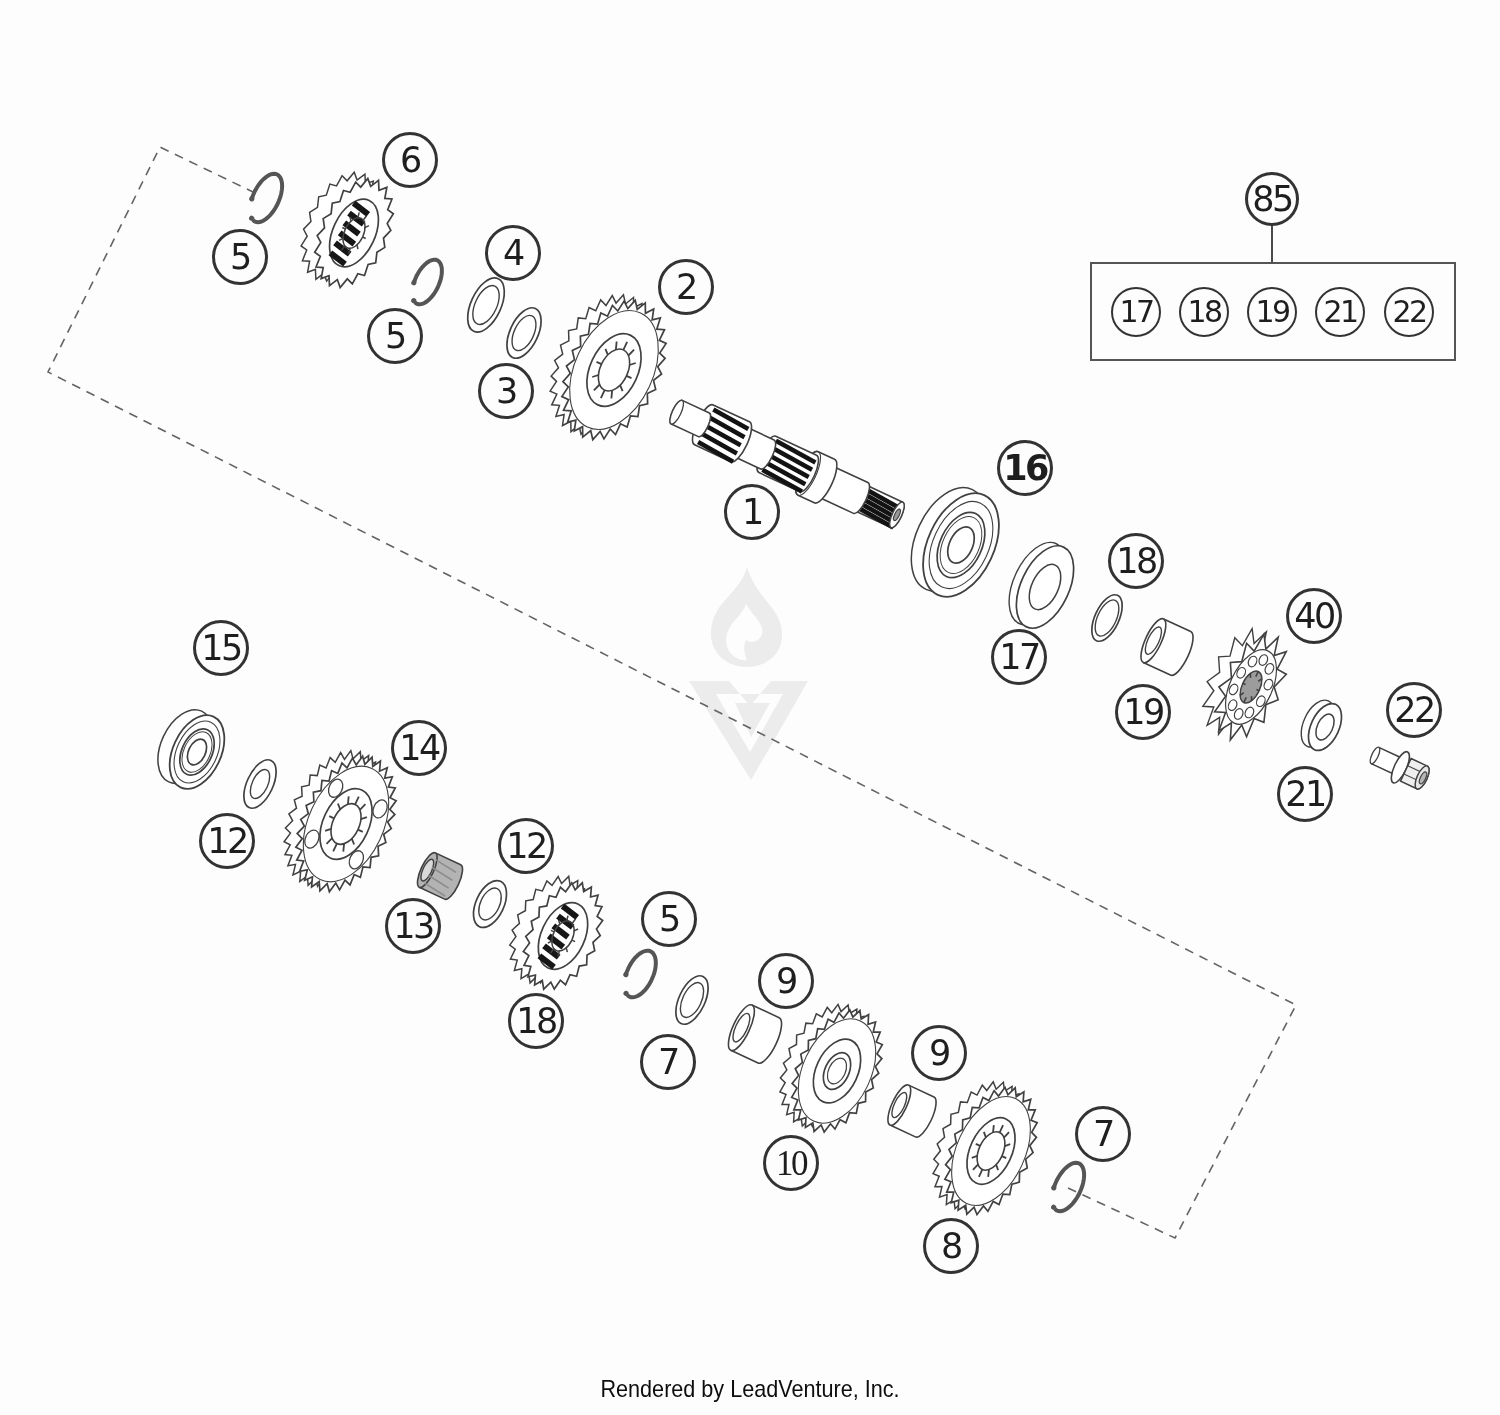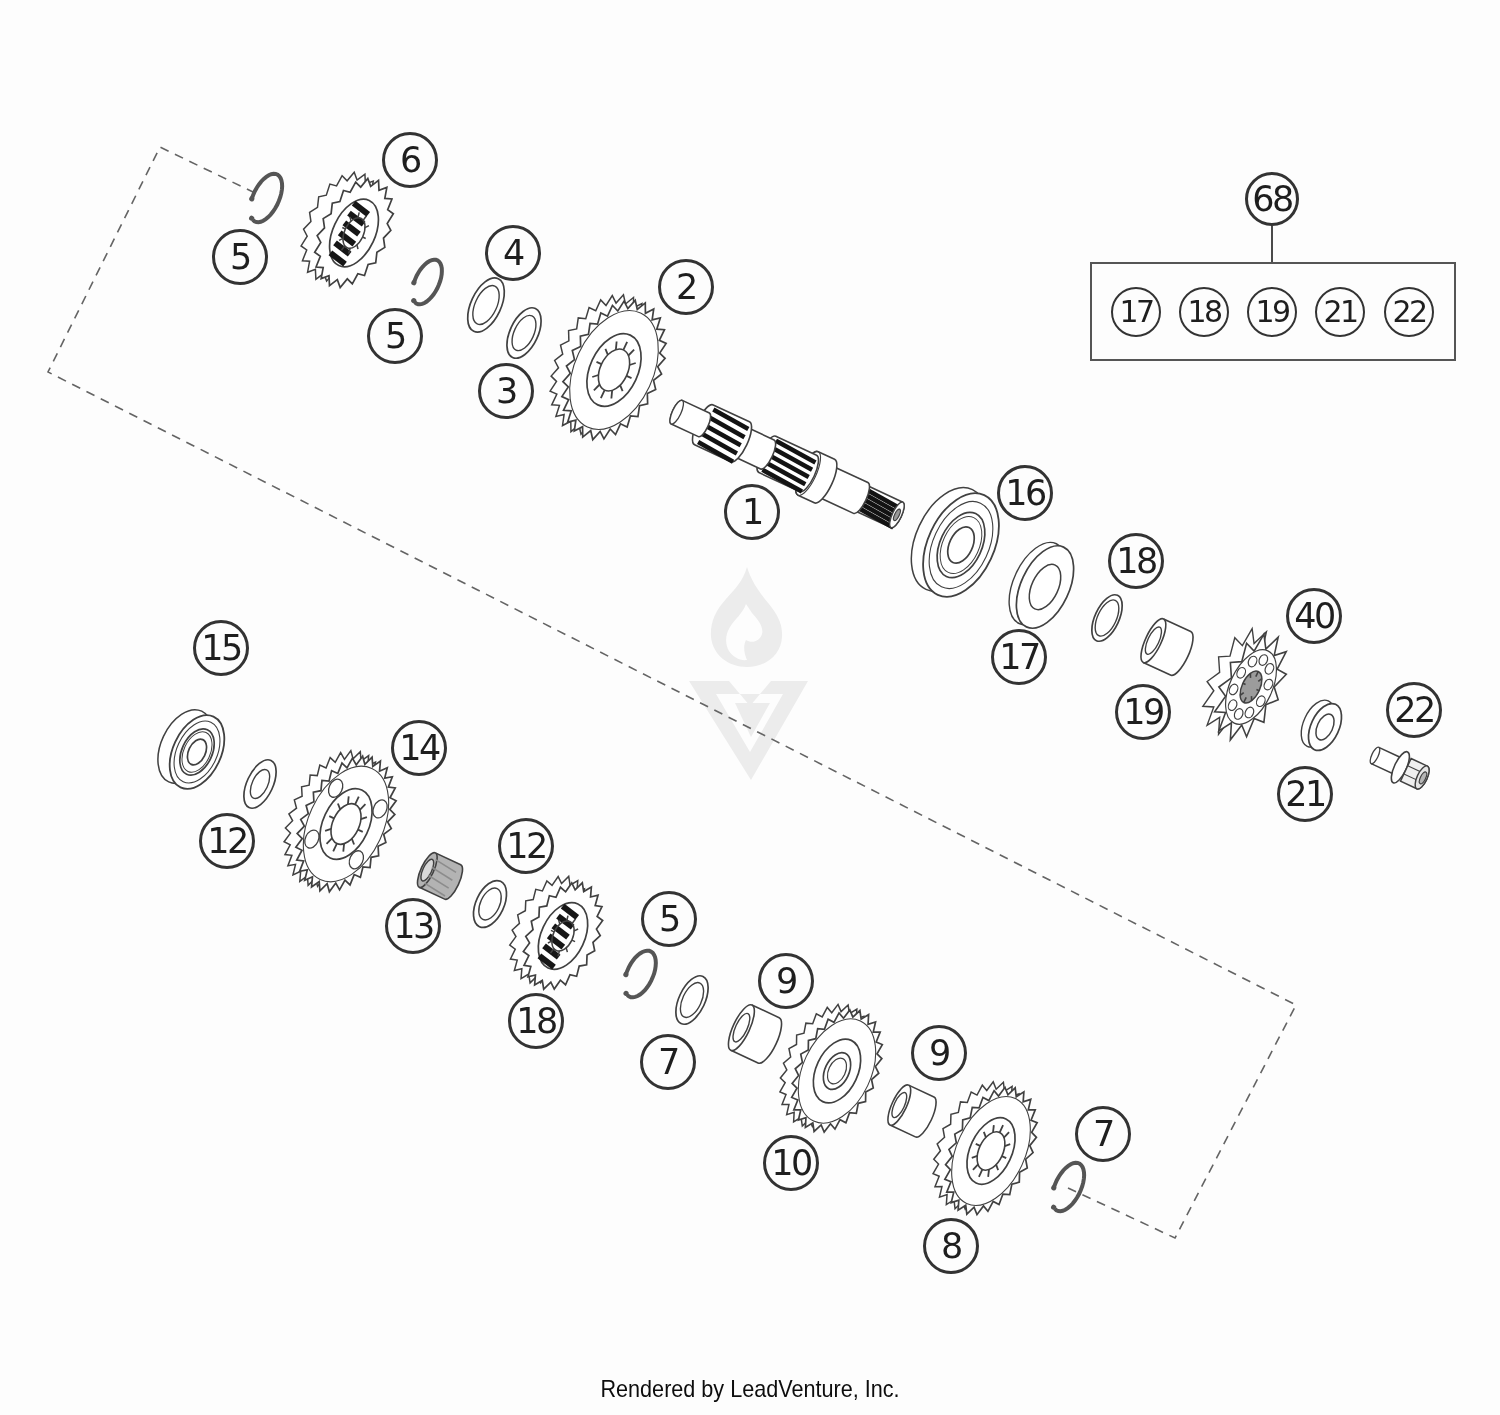--- a/index.html
+++ b/index.html
@@ -322,42 +322,42 @@
   </svg>
 
   <div id="callout-layer">
       <div class="callout" style="left: 382px; top: 132px; width: 56px; height: 56px;">6</div>
       <div class="callout" style="left: 212px; top: 229px; width: 56px; height: 56px;">5</div>
       <div class="callout" style="left: 367px; top: 308px; width: 56px; height: 56px;">5</div>
       <div class="callout" style="left: 485px; top: 225px; width: 56px; height: 56px;">4</div>
       <div class="callout" style="left: 478px; top: 363px; width: 56px; height: 56px;">3</div>
       <div class="callout" style="left: 658px; top: 259px; width: 56px; height: 56px;">2</div>
       <div class="callout" style="left: 724px; top: 484px; width: 56px; height: 56px;">1</div>
-      <div class="callout" style="left: 997px; top: 465px; width: 56px; height: 56px;">16</div>
+      <div class="callout" style="left: 997px; top: 440px; width: 56px; height: 56px; font-weight: bold;">16</div>
       <div class="callout" style="left: 1108px; top: 533px; width: 56px; height: 56px;">18</div>
       <div class="callout" style="left: 991px; top: 629px; width: 56px; height: 56px;">17</div>
       <div class="callout" style="left: 1115px; top: 684px; width: 56px; height: 56px;">19</div>
       <div class="callout" style="left: 1286px; top: 588px; width: 56px; height: 56px;">40</div>
       <div class="callout" style="left: 1386px; top: 682px; width: 56px; height: 56px;">22</div>
       <div class="callout" style="left: 1277px; top: 766px; width: 56px; height: 56px;">21</div>
       <div class="callout" style="left: 193px; top: 620px; width: 56px; height: 56px;">15</div>
       <div class="callout" style="left: 199px; top: 813px; width: 56px; height: 56px;">12</div>
       <div class="callout" style="left: 391px; top: 720px; width: 56px; height: 56px;">14</div>
       <div class="callout" style="left: 385px; top: 898px; width: 56px; height: 56px; text-align: center;">13</div>
       <div class="callout" style="left: 498px; top: 818px; width: 56px; height: 56px;">12</div>
       <div class="callout" style="left: 508px; top: 993px; width: 56px; height: 56px;">18</div>
       <div class="callout" style="left: 641px; top: 891px; width: 56px; height: 56px;">5</div>
       <div class="callout" style="left: 640px; top: 1034px; width: 56px; height: 56px;">7</div>
       <div class="callout" style="left: 758px; top: 953px; width: 56px; height: 56px;">9</div>
-      <div class="callout" style="left: 763px; top: 1135px; width: 56px; height: 56px;">10</div>
+      <div class="callout" style="left: 763px; top: 1135px; width: 56px; height: 56px; font-family: Liberation Serif, serif;">10</div>
       <div class="callout" style="left: 911px; top: 1025px; width: 56px; height: 56px;">9</div>
       <div class="callout" style="left: 923px; top: 1218px; width: 56px; height: 56px;">8</div>
       <div class="callout" style="left: 1075px; top: 1106px; width: 56px; height: 56px;">7</div>
       <div class="box99" style="left: 1090px; top: 262px; width: 366px; height: 99px;"></div>
-      <div class="callout" style="left: 1245px; top: 172px; width: 54px; height: 54px;">68</div>
+      <div class="callout" style="left: 1245px; top: 172px; width: 54px; height: 54px;">85</div>
       <div class="callout small" style="left: 1111px; top: 287px; width: 50px; height: 50px;">17</div>
       <div class="callout small" style="left: 1179px; top: 287px; width: 50px; height: 50px;">18</div>
       <div class="callout small" style="left: 1247px; top: 287px; width: 50px; height: 50px;">19</div>
       <div class="callout small" style="left: 1315px; top: 287px; width: 50px; height: 50px;">21</div>
       <div class="callout small" style="left: 1384px; top: 287px; width: 50px; height: 50px;">22</div>
     </div>
 
   <div class="caption">Rendered by LeadVenture, Inc.</div>
 </div>
 

